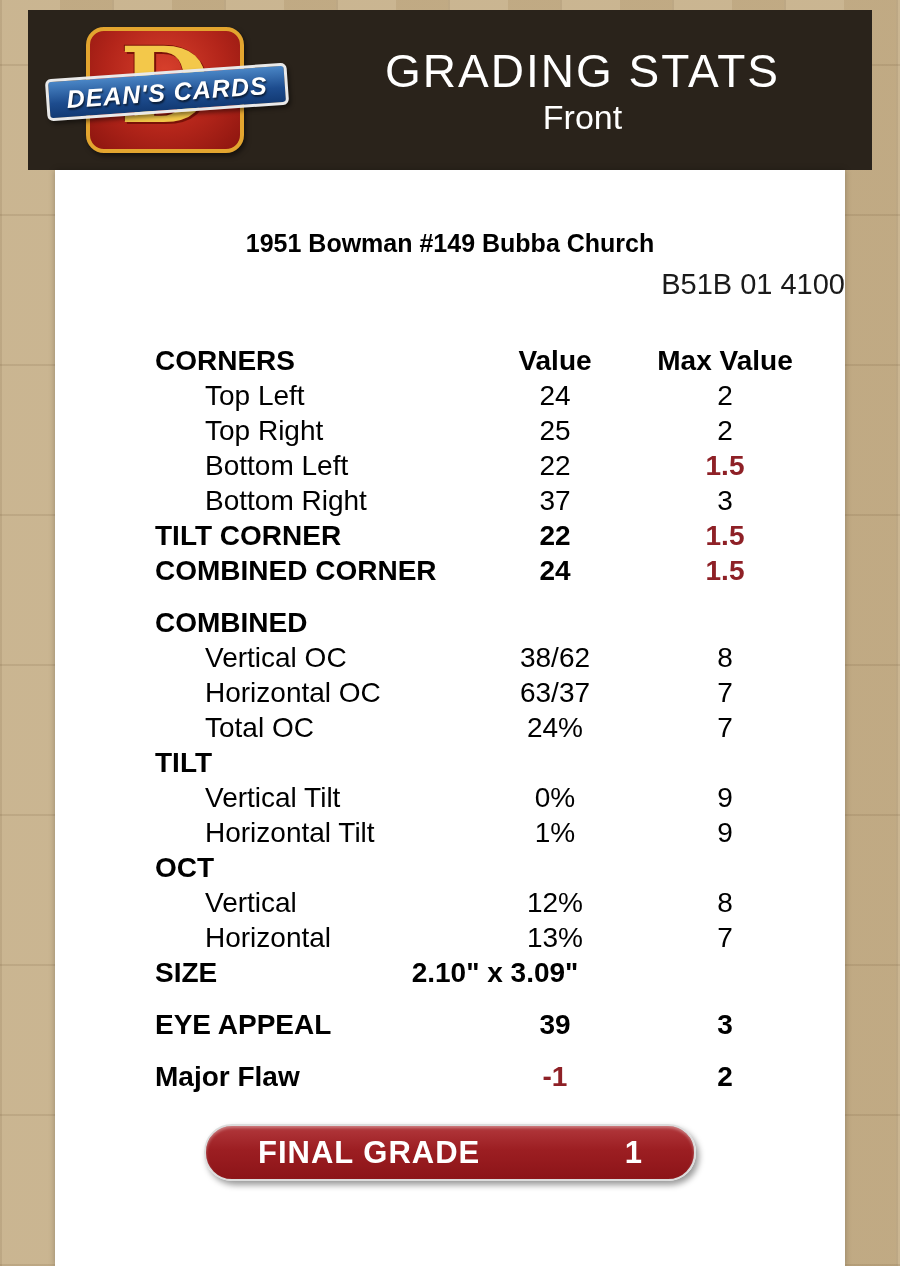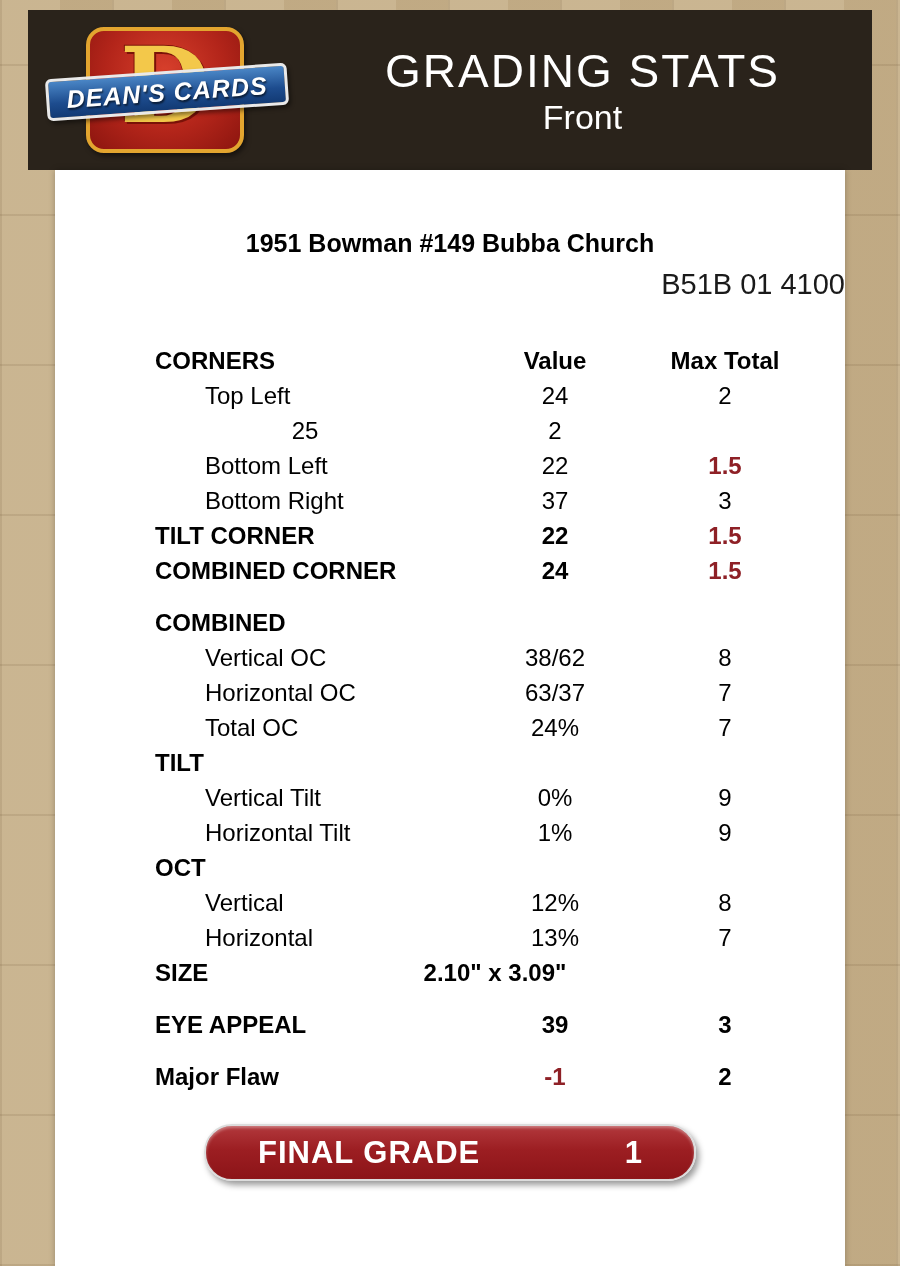--- a/index.html
+++ b/index.html
@@ -59,21 +59,21 @@
     margin:0 55px;
     height:1096px;
     background:#ffffff;
     padding-top:59px;
     box-shadow:0 0 6px rgba(0,0,0,.25);
   }
   .card-title { text-align:center; font-size:25px; font-weight:bold; color:#000; }
   .card-code  { text-align:right; font-size:29px; margin-top:10px; color:#1a1a1a; }
 
   
-  .table { margin:42px 16px 0 100px; font-size:24px; color:#000; }
+  .table { margin:42px 16px 0 100px; font-size:28px; color:#000; }
   .row {
     display:grid;
     grid-template-columns:300px 200px 140px;
     align-items:center;
     min-height:35px;
   }
   .cell-label { text-align:left; }
   .cell-value, .cell-max { text-align:center; }
   .indent .cell-label { padding-left:50px; }
   .bold, .header-row { font-weight:bold; }
@@ -118,30 +118,31 @@
   <div class="panel">
 
     <div class="card-title">1951 Bowman #149 Bubba Church</div>
     <div class="card-code">B51B 01 4100</div>
 
     <div class="table">
 
       <div class="row header-row">
         <span class="cell-label">CORNERS</span>
         <span class="cell-value">Value</span>
-        <span class="cell-max">Max Total</span>
+        <span class="cell-max">Max Value</span>
       </div>
 
       <div class="row indent">
         <span class="cell-label">Top Left</span>
         <span class="cell-value">24</span>
         <span class="cell-max">2</span>
       </div>
 
       <div class="row indent">
+        <span class="cell-label">Top Right</span>
         <span class="cell-value">25</span>
         <span class="cell-max">2</span>
       </div>
 
       <div class="row indent">
         <span class="cell-label">Bottom Left</span>
         <span class="cell-value">22</span>
         <span class="cell-max red">1.5</span>
       </div>
 

